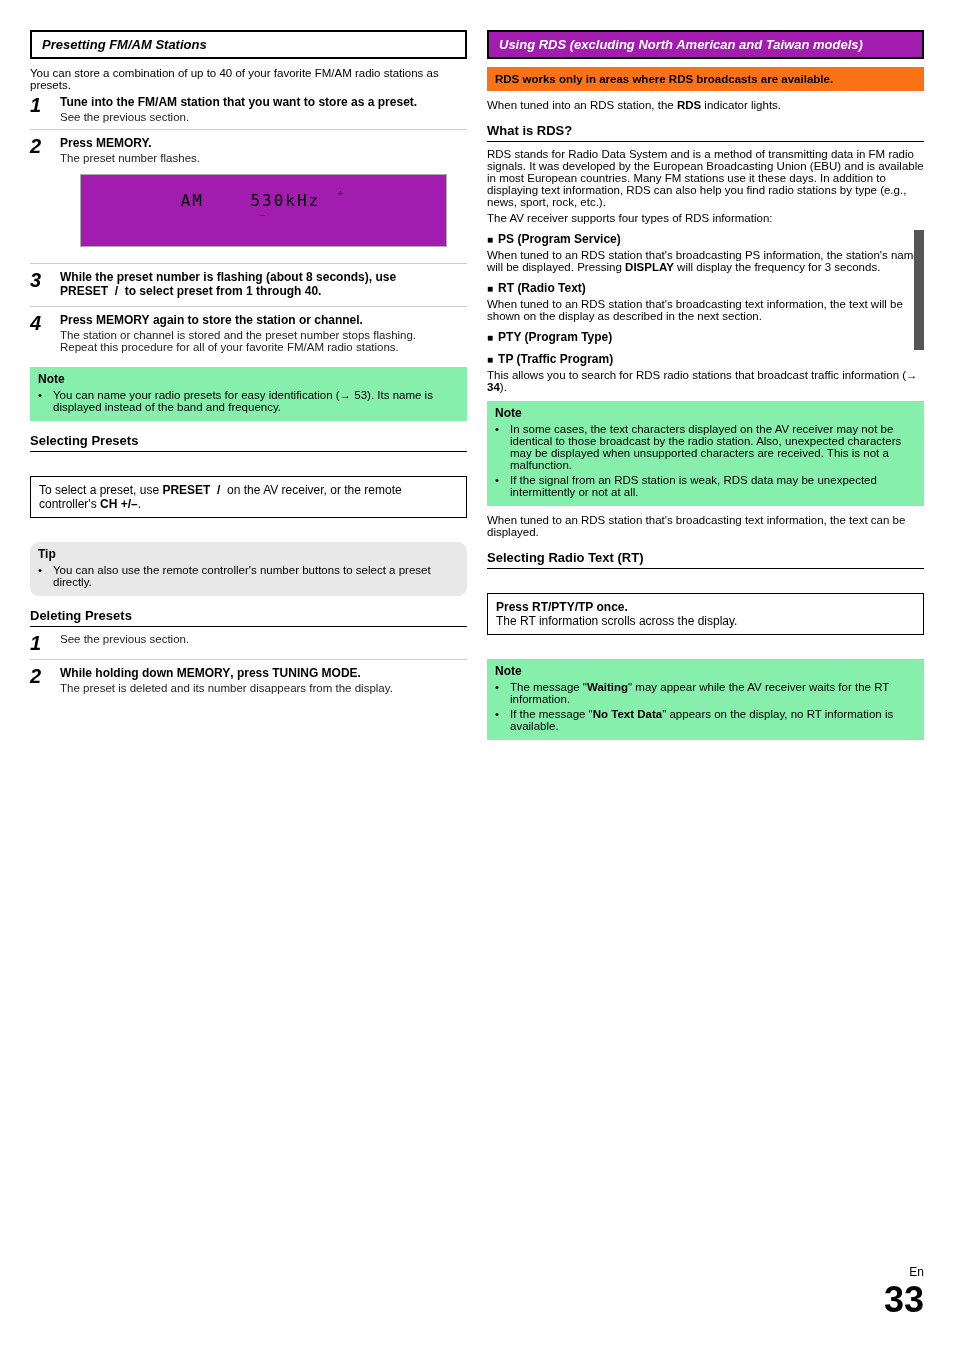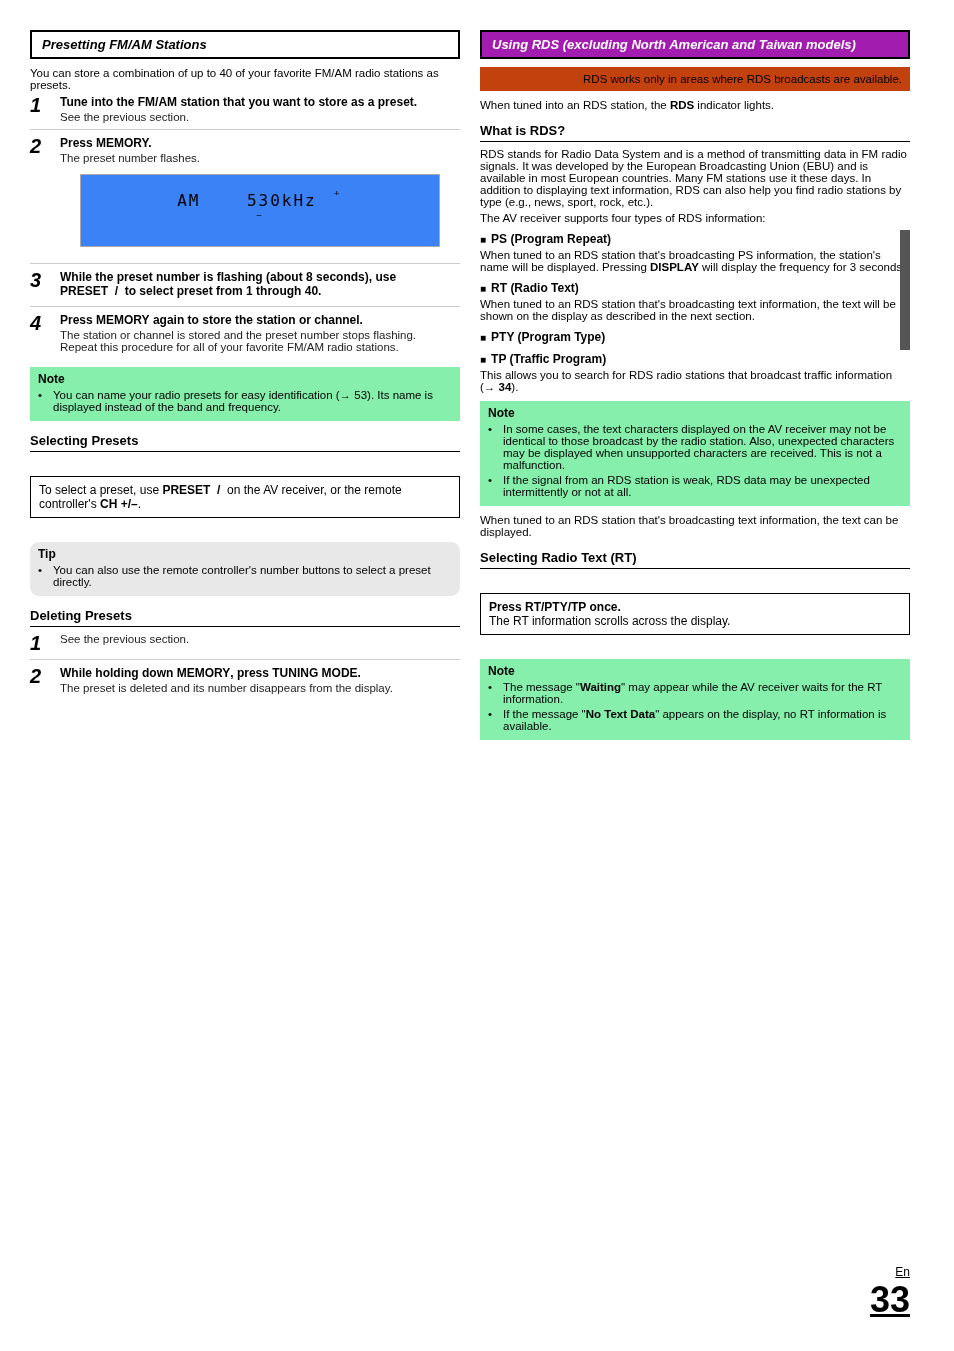--- a/index.html
+++ b/index.html
@@ -7,21 +7,21 @@
       font-family: Arial, Helvetica, sans-serif;
       font-size: 12px;
       background: #fff;
       color: #000;
       width: 954px;
       min-height: 1351px;
     }
     .page {
       width: 954px;
       min-height: 1351px;
-      padding: 30px 44px 30px 30px;
+      padding: 30px 30px 30px 30px;
       display: flex;
       flex-direction: column;
     }
     .two-col {
       display: flex;
       gap: 20px;
       flex: 1;
     }
     .left-col {
       flex: 1;
@@ -113,21 +113,21 @@
       border-radius: 9px;
     }
     .tip-box .tip-label {
       font-weight: bold;
       font-size: 12px;
       margin-bottom: 3px;
     }
     
     .display-illustration {
       border: 1px solid #aaa;
-      background: #3b82f6;
+      background: #a21caf;
       padding: 12px 20px;
       margin: 10px 20px;
       text-align: center;
       font-family: monospace;
       font-size: 16px;
       letter-spacing: 2px;
     }
     
     .bullet-item {
       display: flex;
@@ -275,33 +275,33 @@
 
     </div>
 
     <div class="right-col-wrapper">
       <div class="right-col">
 
         <div class="section-header-right">
           <span>Using RDS (excluding North American and Taiwan models)</span>
         </div>
 
-        <div class="note-box" style="background:#c2410c; font-weight:normal; padding: 6px 8px; text-align: right;">
+        <div class="note-box" style="background:#f97316; font-weight:bold; padding: 6px 8px;">
           <span>RDS works only in areas where RDS broadcasts are available.</span>
         </div>
 
         <p>When tuned into an RDS station, the <strong>RDS</strong> indicator lights.</p>
 
         <div class="subsection-header">What is RDS?</div>
 
         <p>RDS stands for Radio Data System and is a method of transmitting data in FM radio signals. It was developed by the European Broadcasting Union (EBU) and is available in most European countries. Many FM stations use it these days. In addition to displaying text information, RDS can also help you find radio stations by type (e.g., news, sport, rock, etc.).</p>
         <p>The AV receiver supports four types of RDS information:</p>
 
         <div class="rds-type-header">
-          <span>PS (Program Repeat)</span>
+          <span>PS (Program Service)</span>
         </div>
         <p>When tuned to an RDS station that's broadcasting PS information, the station's name will be displayed. Pressing <strong>DISPLAY</strong> will display the frequency for 3 seconds.</p>
 
         <div class="rds-type-header">
           <span>RT (Radio Text)</span>
         </div>
         <p>When tuned to an RDS station that's broadcasting text information, the text will be shown on the display as described in the next section.</p>
 
         <div class="rds-type-header">
           <span>PTY (Program Type)</span>
@@ -345,19 +345,19 @@
           </div>
         </div>
 
       </div>
 
       <div class="side-tab" style="top: 200px;"></div>
 
     </div>
   </div>
 
-  <div style="display:flex; justify-content: flex-end; align-items: flex-end; margin-top: 35px; text-decoration: underline;">
+  <div style="display:flex; justify-content: flex-end; align-items: flex-end; margin-top: 35px;">
     <div style="text-align:right;">
       <span class="en-label">En</span>
       <span class="num" style="font-size:36px; font-weight:bold; display:block;">33</span>
     </div>
   </div>
 </div>
 
 </body></html>

